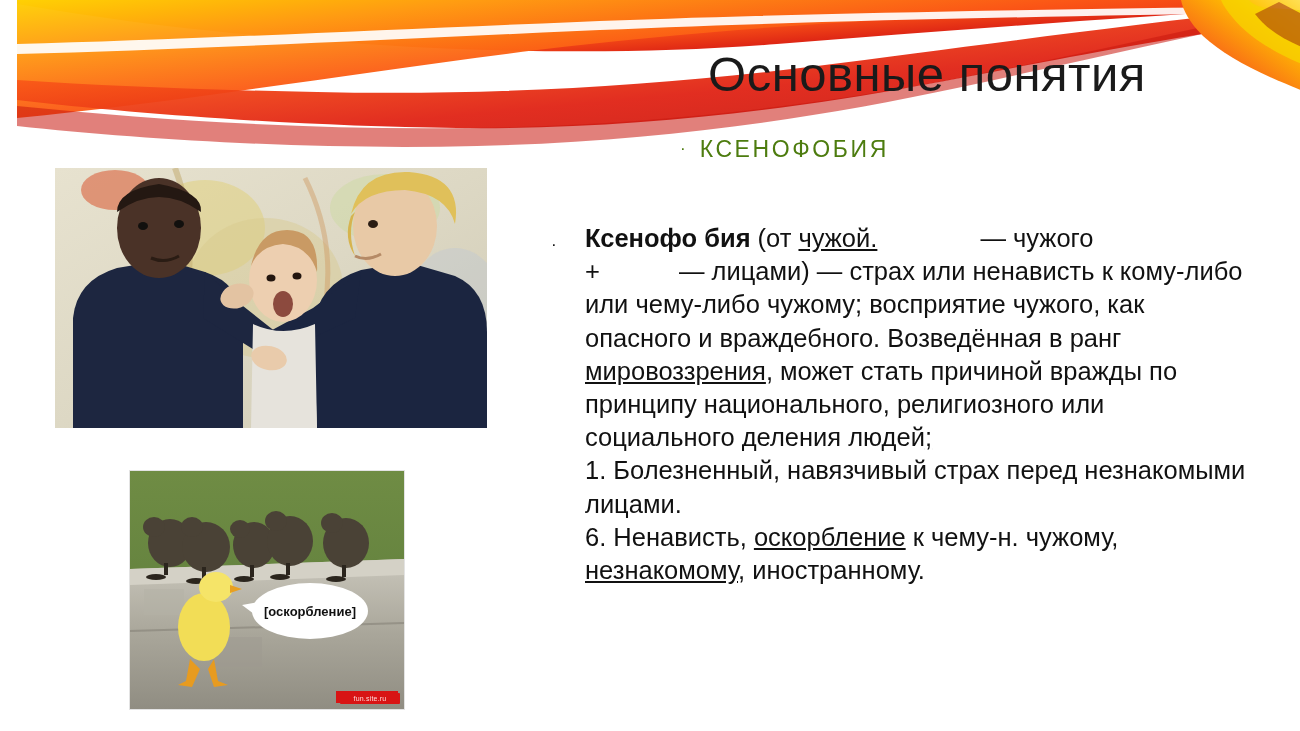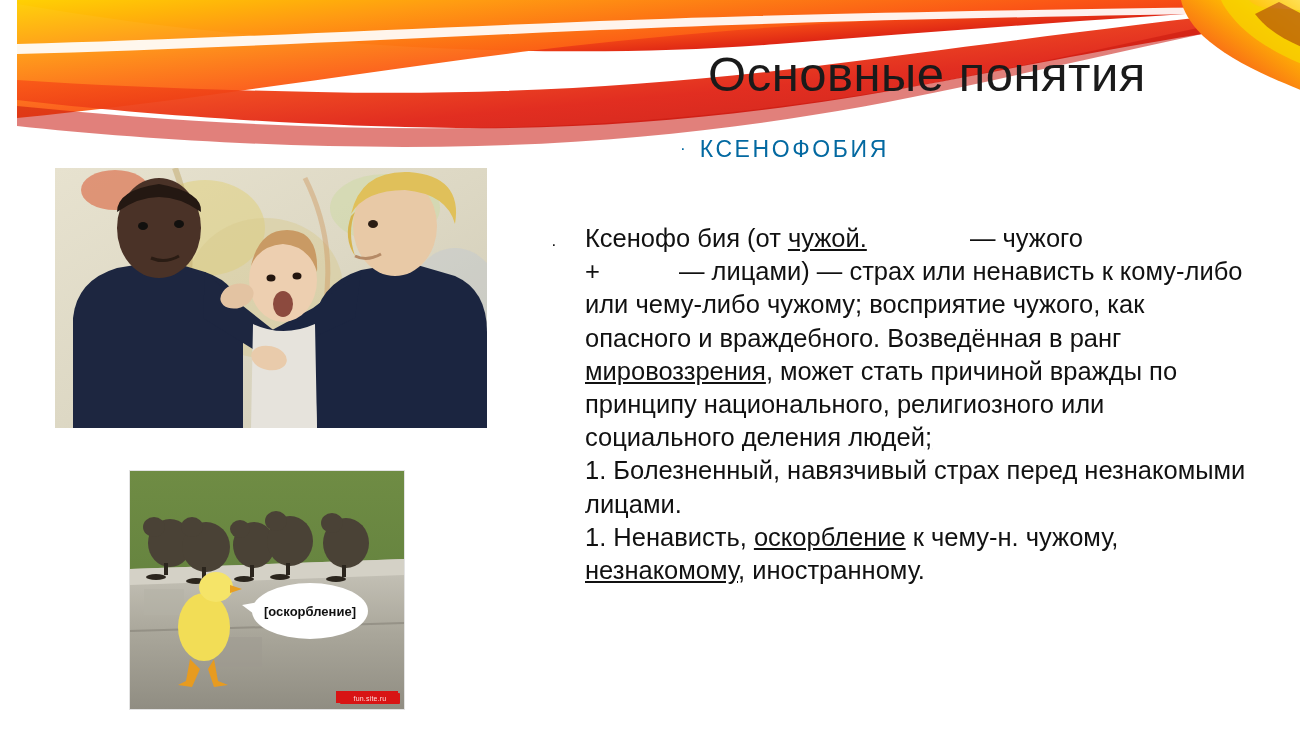--- a/index.html
+++ b/index.html
@@ -49,21 +49,21 @@
     white-space: nowrap;
   }
 
   
   .sub-bullet {
     position: absolute;
     left: 663px;
     top: 136px;
     font-size: 23px;
     font-weight: 300;
-    color: #0369a1;
+    color: #4d7c0f;
     letter-spacing: 2.6px;
     white-space: nowrap;
   }
   .sub-bullet .dot {
     display: inline-block;
     margin-right: 14px;
     font-size: 17px;
     vertical-align: 3px;
     letter-spacing: 0;
   }
@@ -82,21 +82,21 @@
     position: absolute;
     left: 0px;
     top: 6px;
     font-size: 17px;
     color: #111111;
   }
   .body-text {
     margin-left: 34px;
     white-space: pre-wrap;
   }
-  .body-text .b { font-weight: normal; }
+  .body-text .b { font-weight: bold; }
   .body-text .u {
     text-decoration: underline;
     text-underline-offset: 2px;
   }
   .body-text .gap {
     display: inline-block;
     width: 96px;
   }
   .body-text .gap-sm {
     display: inline-block;
@@ -230,21 +230,21 @@
 
   <div class="sub-bullet">
     <span class="dot">·</span><span>КСЕНОФОБИЯ</span>
   </div>
 
   <div class="body-block">
     <span class="body-bullet-dot">·</span>
     <div class="body-text"><span class="b">Ксенофо бия</span><span> (от </span><span class="u">чужой.</span><span class="gap"></span><span> — чужого</span>
 <span>+</span><span class="gap-sm"></span><span> — лицами) </span><span>— страх или ненависть к кому-либо или чему-либо чужому; восприятие чужого, как опасного и враждебного. Возведённая в ранг </span><span class="u">мировоззрения</span><span>, может стать причиной вражды по принципу национального, религиозного или социального деления людей</span><span class="u">;</span>
 <span>1. Болезненный, навязчивый страх перед незнакомыми лицами.</span>
-<span>1. Ненависть, </span><span class="u">оскорбление</span><span> к чему-н. чужому, </span><span class="u">незнакомому</span><span>, иностранному.</span></div>
+<span>6. Ненависть, </span><span class="u">оскорбление</span><span> к чему-н. чужому, </span><span class="u">незнакомому</span><span>, иностранному.</span></div>
   </div>
 
   <div class="photo" id="photo-confrontation">
     <svg width="432" height="260" viewBox="0 0 432 260" xmlns="http://www.w3.org/2000/svg">
       <defs>
         <linearGradient id="wallG" x1="0" y1="0" x2="1" y2="1">
           <stop offset="0" stop-color="#e7e2cf"></stop>
           <stop offset="0.5" stop-color="#ddd8c4"></stop>
           <stop offset="1" stop-color="#cfcab4"></stop>
         </linearGradient>

